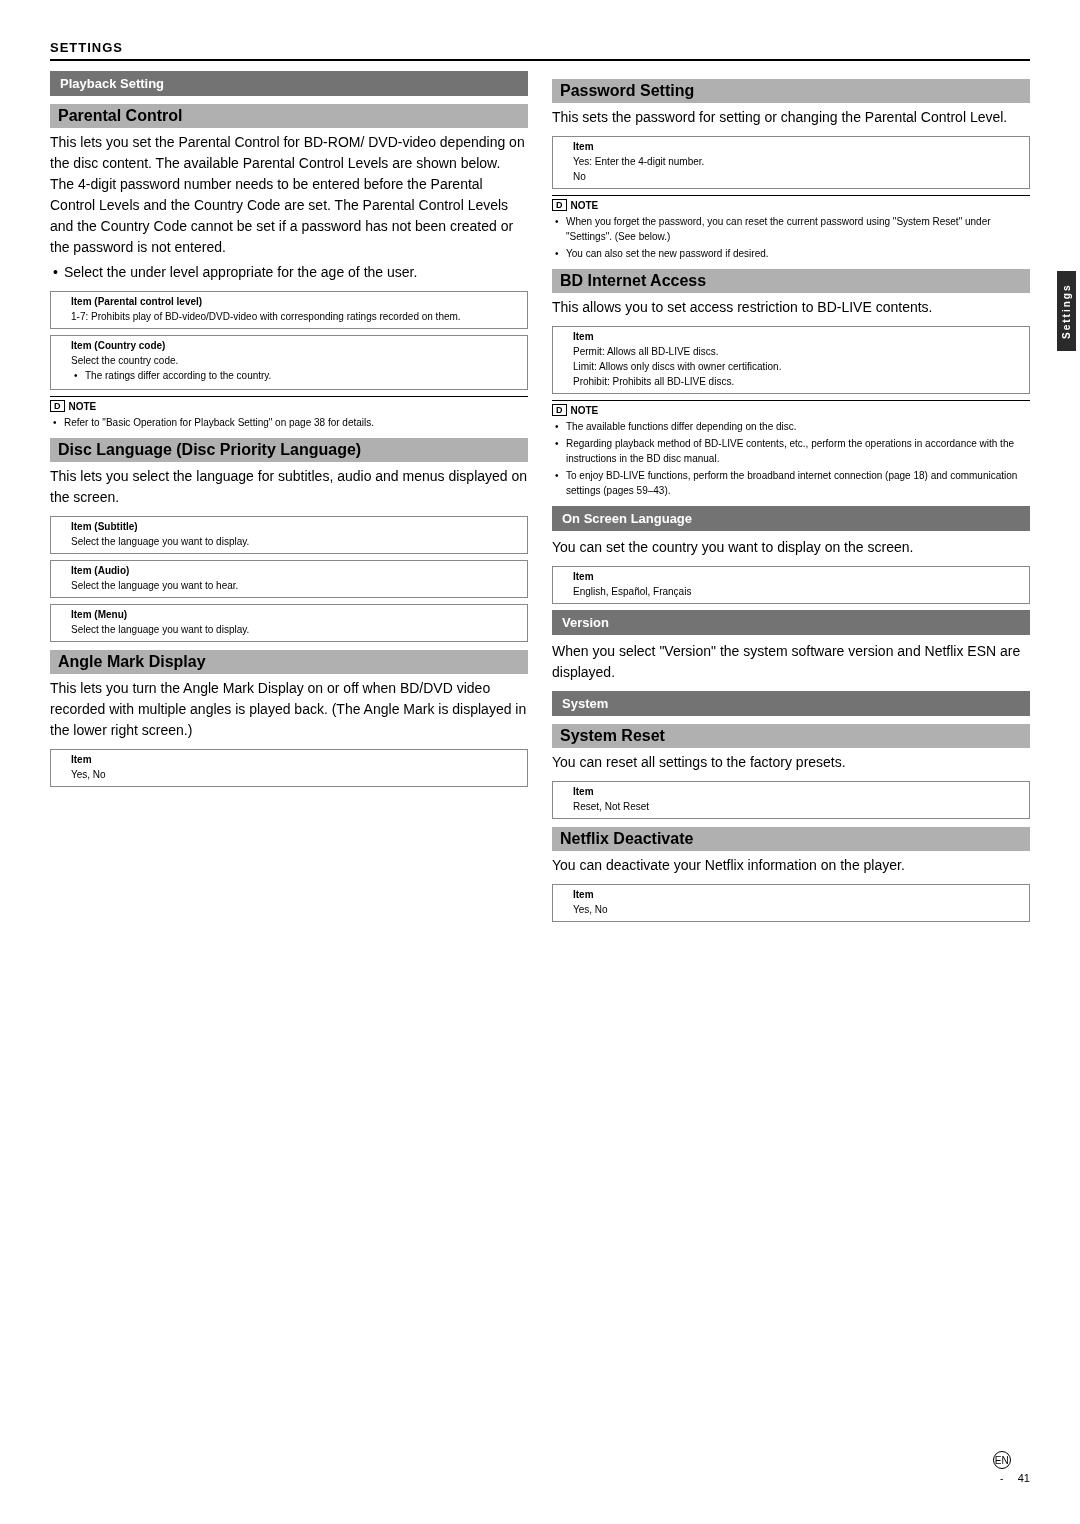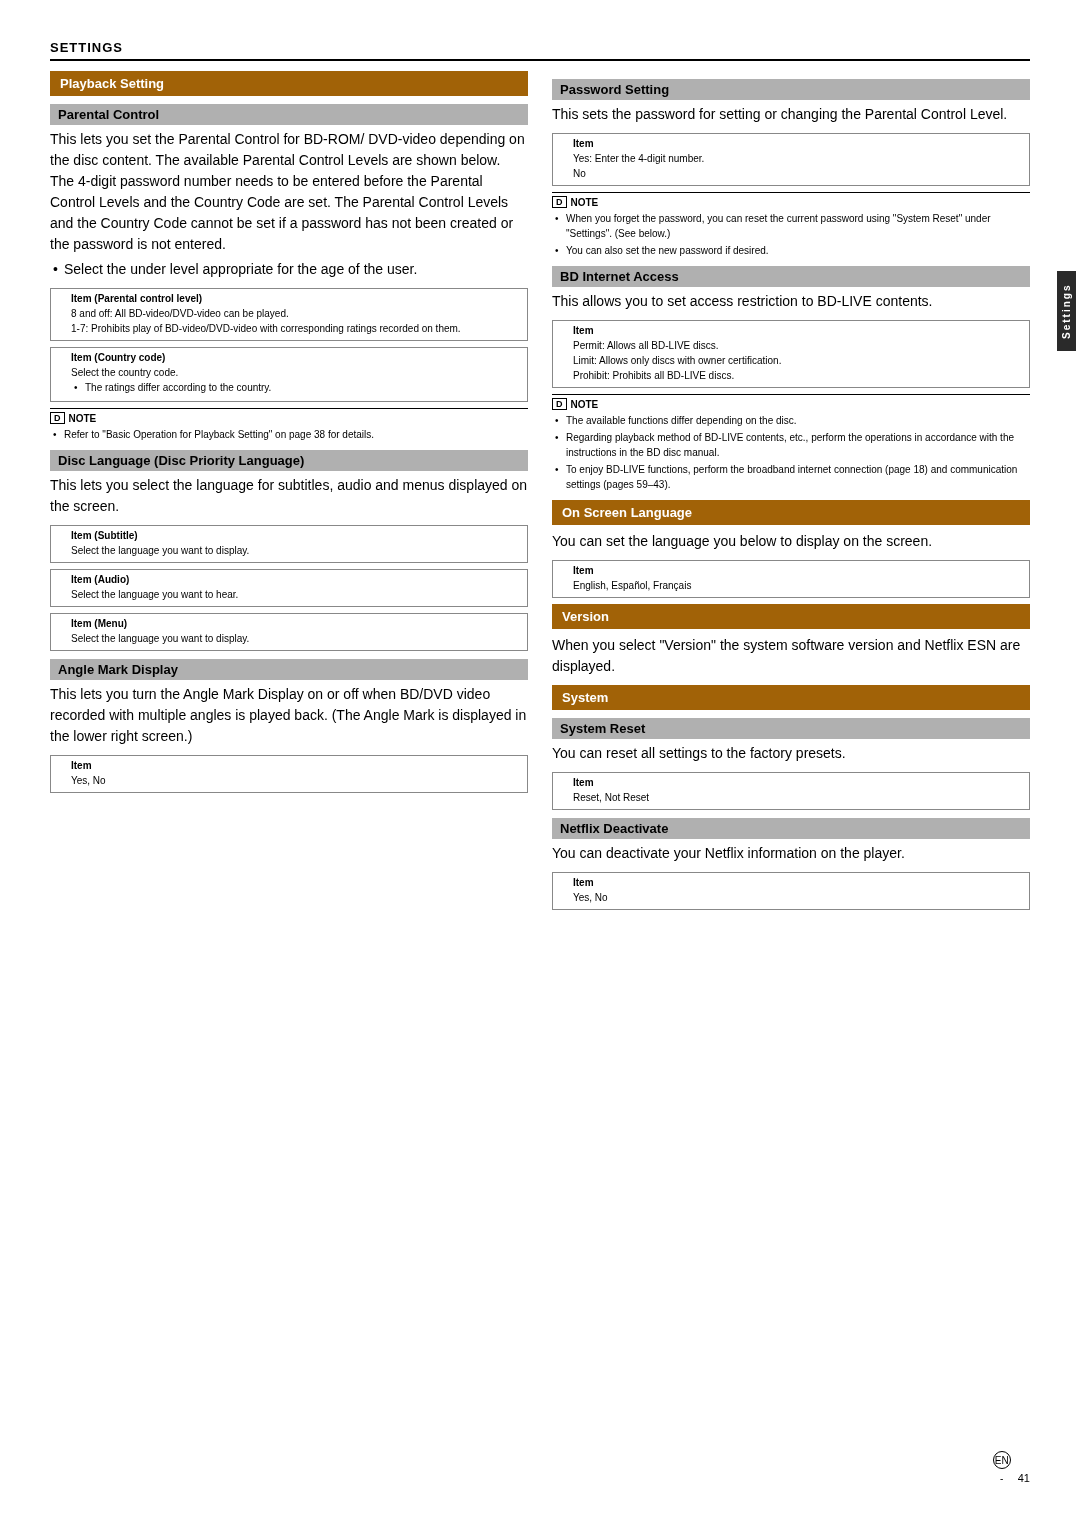--- a/index.html
+++ b/index.html
@@ -36,33 +36,33 @@
     .col-left {
       flex: 1;
     }
 
     .col-right {
       flex: 1;
     }
 
     
     .section-header {
-      background: #a16207;
+      background: #737373;
       color: #fff;
       font-size: 13px;
       font-weight: bold;
       padding: 5px 10px;
       margin-bottom: 6px;
     }
 
     
     .subsection-header {
       background: #b0b0b0;
       color: #000;
-      font-size: 13px;
+      font-size: 16px;
       font-weight: bold;
       padding: 3px 8px;
       margin-bottom: 4px;
       margin-top: 8px;
     }
 
     .section-body {
       font-size: 14px;
       line-height: 1.5;
       margin-bottom: 8px;
@@ -186,21 +186,20 @@
       <div class="section-header">Playback Setting</div>
 
       <div class="subsection-header">Parental Control</div>
       <div class="section-body">
         <p>This lets you set the Parental Control for BD-ROM/ DVD-video depending on the disc content. The available Parental Control Levels are shown below. The 4-digit password number needs to be entered before the Parental Control Levels and the Country Code are set. The Parental Control Levels and the Country Code cannot be set if a password has not been created or the password is not entered.</p>
         <div class="bullet-item">Select the under level appropriate for the age of the user.</div>
       </div>
 
       <div class="item-box">
         <div class="item-box-label">Item (Parental control level)</div>
-        <div class="item-box-content">8 and off: All BD-video/DVD-video can be played.</div>
         <div class="item-box-content">1-7: Prohibits play of BD-video/DVD-video with corresponding ratings recorded on them.</div>
       </div>
 
       <div class="item-box">
         <div class="item-box-label">Item (Country code)</div>
         <div class="item-box-content">Select the country code.</div>
         <div class="item-box-content bullet-item">The ratings differ according to the country.</div>
       </div>
 
       <div class="note-box">
@@ -274,21 +273,21 @@
           <div class="note-label">
             <span class="note-icon">D</span>
             <span>NOTE</span>
           </div>
           <div class="note-content bullet-item">The available functions differ depending on the disc.</div>
           <div class="note-content bullet-item">Regarding playback method of BD-LIVE contents, etc., perform the operations in accordance with the instructions in the BD disc manual.</div>
           <div class="note-content bullet-item">To enjoy BD-LIVE functions, perform the broadband internet connection (page 18) and communication settings (pages 59–43).</div>
         </div>
 
         <div class="section-header">On Screen Language</div>
-        <div class="section-body">You can set the language you below to display on the screen.</div>
+        <div class="section-body">You can set the country you want to display on the screen.</div>
         <div class="item-box">
           <div class="item-box-label">Item</div>
           <div class="item-box-content">English, Español, Français</div>
         </div>
 
         <div class="section-header">Version</div>
         <div class="section-body">When you select "Version" the system software version and Netflix ESN are displayed.</div>
 
         <div class="section-header">System</div>
 

